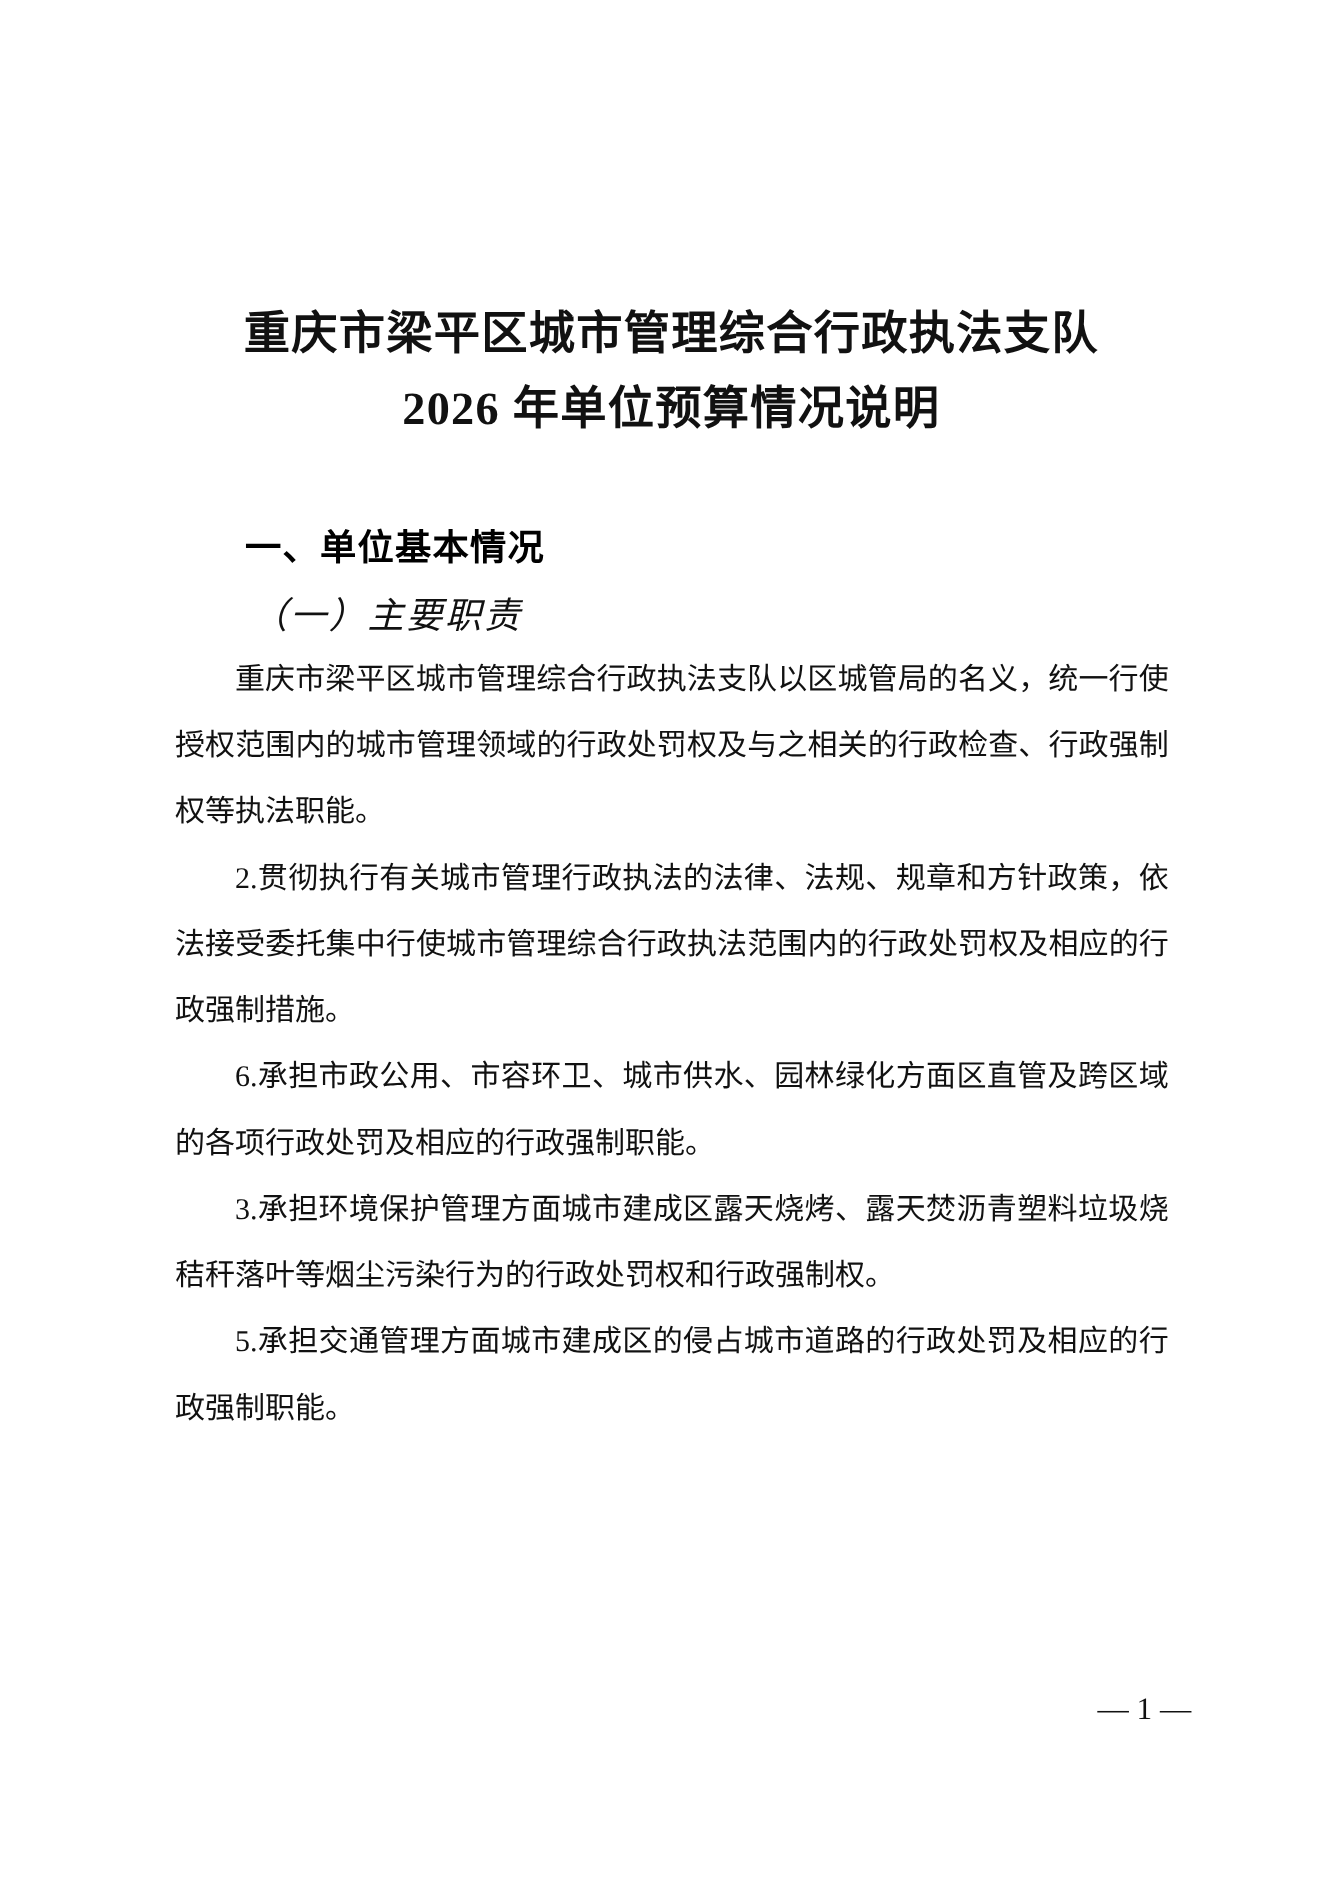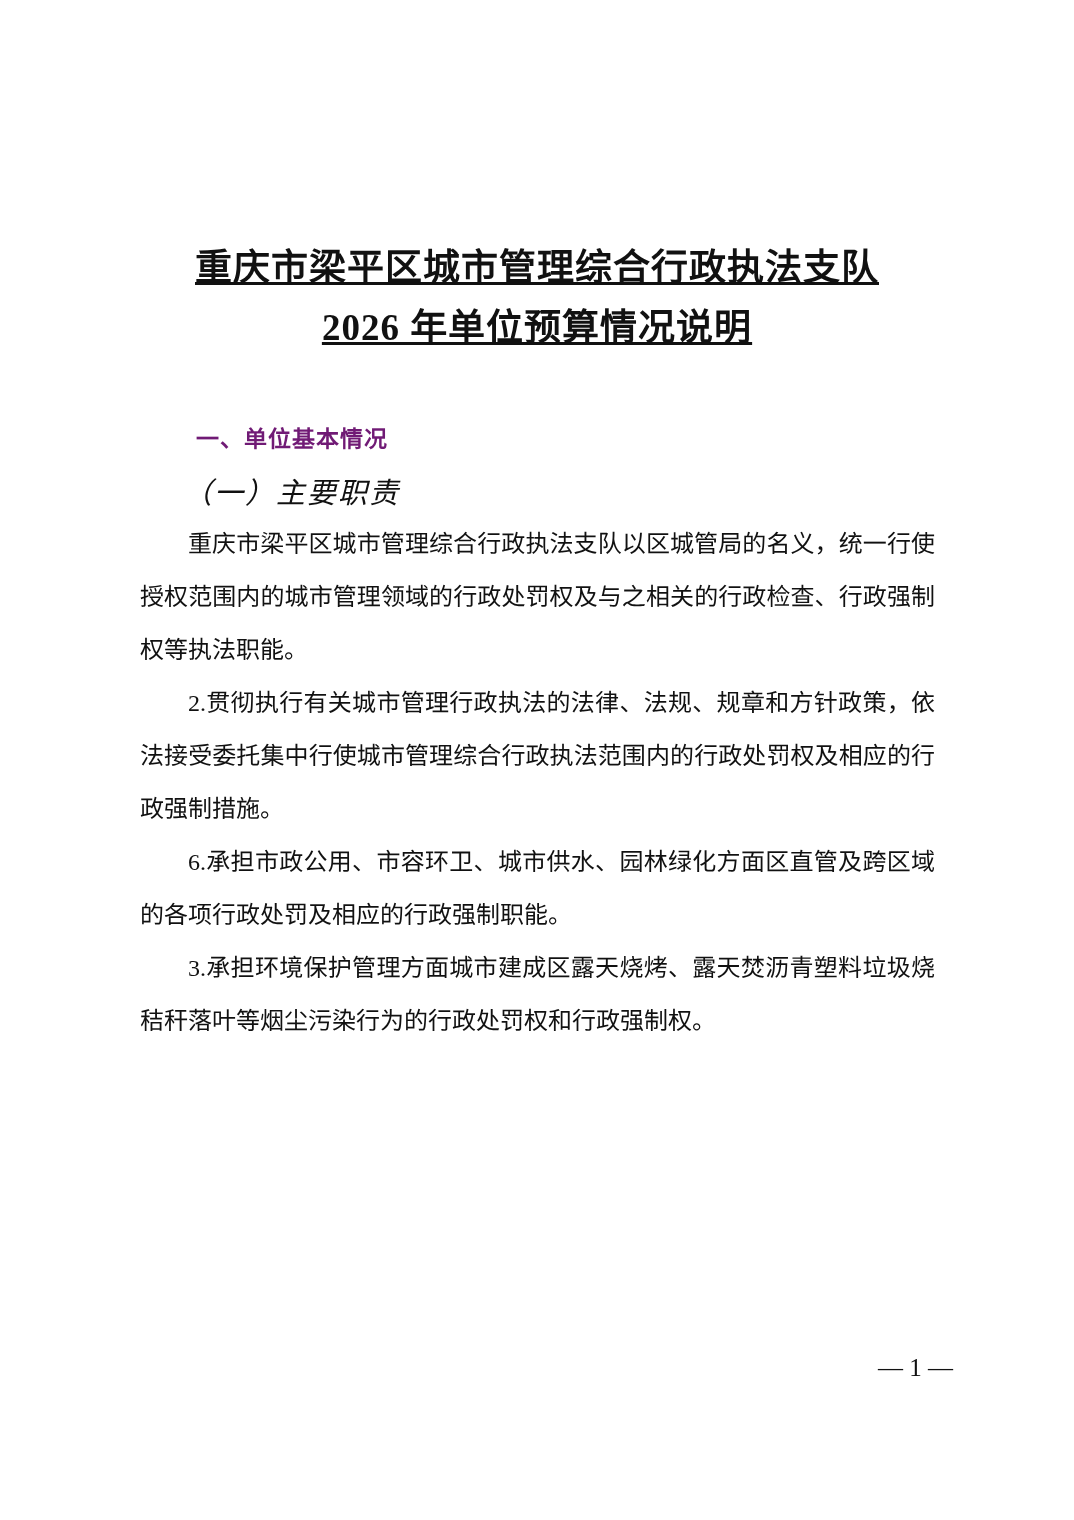--- a/index.html
+++ b/index.html
@@ -22,41 +22,40 @@
     left: 0;
     right: 0;
     margin: 0;
     text-align: center;
     font-family: "Liberation Serif", serif;
     font-weight: 700;
     font-size: 37px;
     line-height: 60px;
     letter-spacing: 1px;
     color: #111111;
-    text-decoration: underline;
   }
   .doc-title .title-line {
     display: block;
   }
   .section-heading {
     position: absolute;
     top: 420px;
     left: 196px;
     margin: 0;
     font-family: "Liberation Sans", sans-serif;
     font-weight: 700;
-    font-size: 23px;
+    font-size: 29px;
     line-height: 38px;
-    color: #701a75;
+    color: #000000;
     letter-spacing: 1px;
   }
   .sub-heading {
     position: absolute;
     top: 474px;
-    left: 183px;
+    left: 201px;
     margin: 0;
     font-family: "Liberation Serif", serif;
     font-style: italic;
     font-weight: 400;
     font-size: 29px;
     line-height: 38px;
     color: #111111;
     letter-spacing: 2px;
   }
   .body-text {
@@ -97,17 +96,18 @@
 
   <h2 class="section-heading">一、单位基本情况</h2>
 
   <h3 class="sub-heading">（一）主要职责</h3>
 
   <div class="body-text">
     <p>重庆市梁平区城市管理综合行政执法支队以区城管局的名义，统一行使授权范围内的城市管理领域的行政处罚权及与之相关的行政检查、行政强制权等执法职能。</p>
     <p>2.贯彻执行有关城市管理行政执法的法律、法规、规章和方针政策，依法接受委托集中行使城市管理综合行政执法范围内的行政处罚权及相应的行政强制措施。</p>
     <p>6.承担市政公用、市容环卫、城市供水、园林绿化方面区直管及跨区域的各项行政处罚及相应的行政强制职能。</p>
     <p>3.承担环境保护管理方面城市建成区露天烧烤、露天焚沥青塑料垃圾烧秸秆落叶等烟尘污染行为的行政处罚权和行政强制权。</p>
+    <p>5.承担交通管理方面城市建成区的侵占城市道路的行政处罚及相应的行政强制职能。</p>
   </div>
 
   <div class="page-footer">— 1 —</div>
 
 </div>
 
 </body></html>

